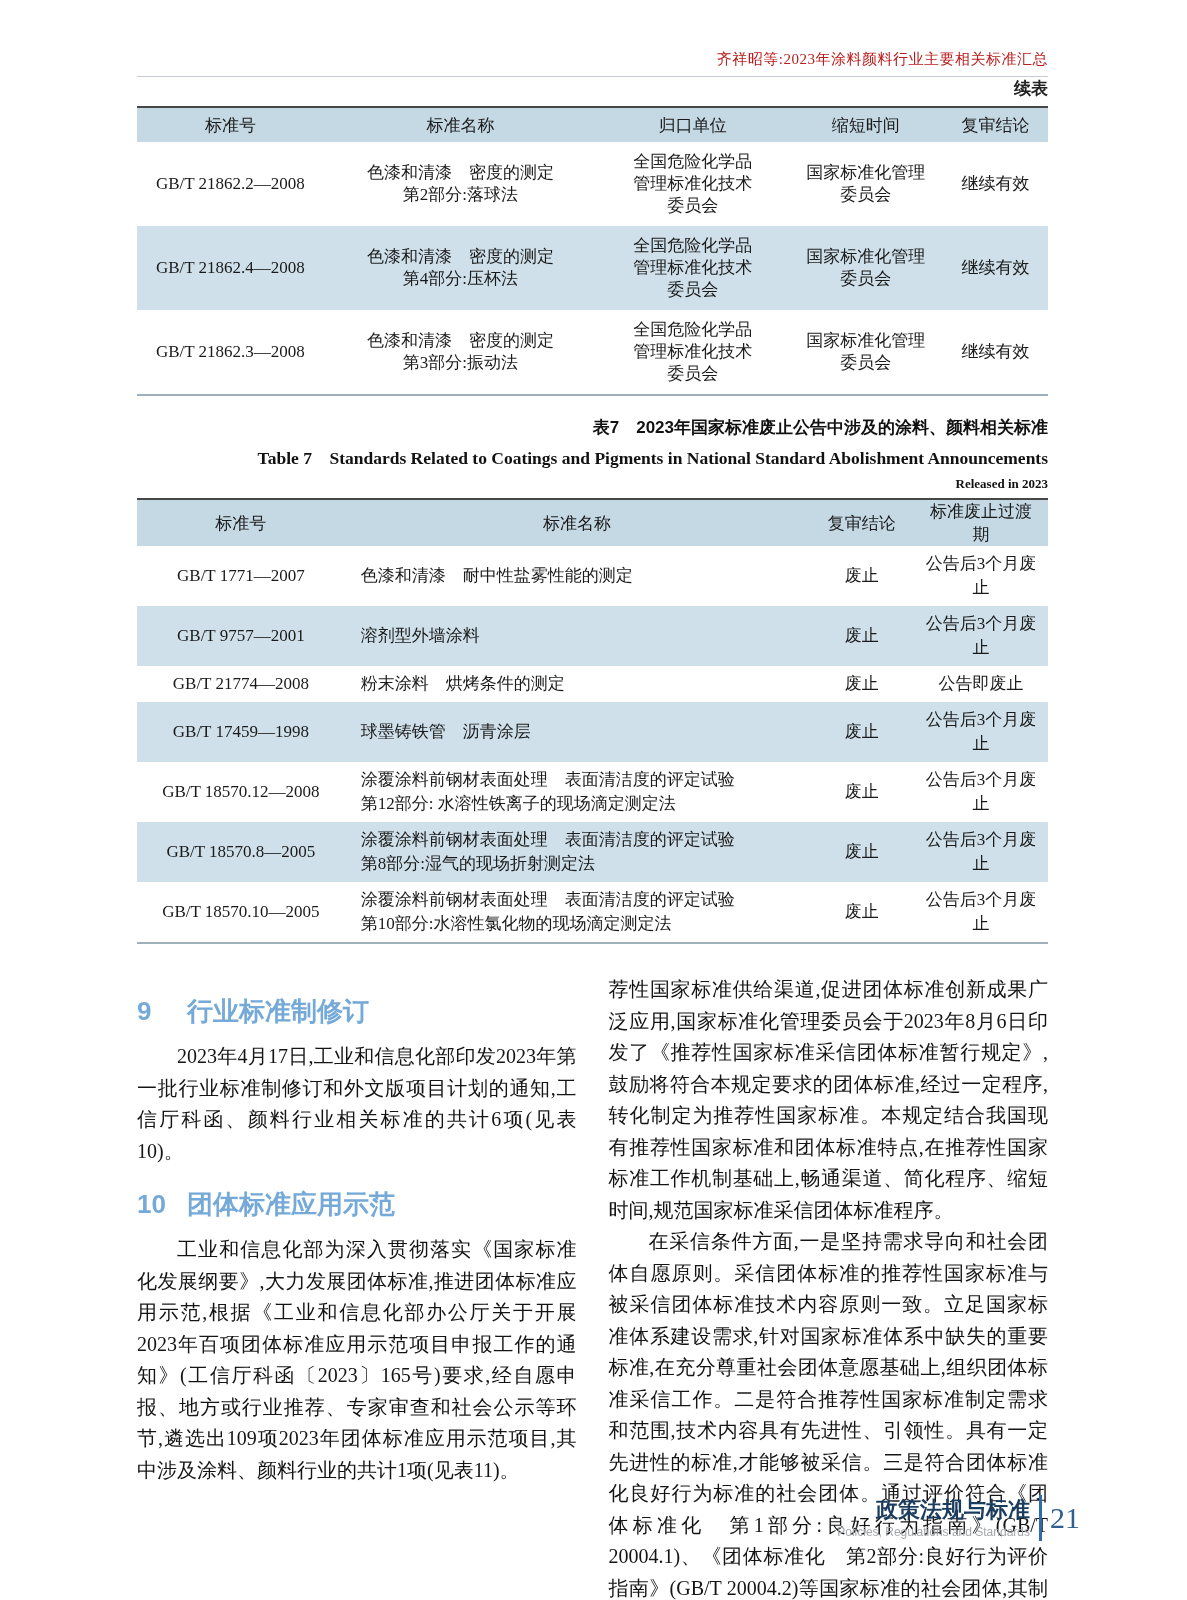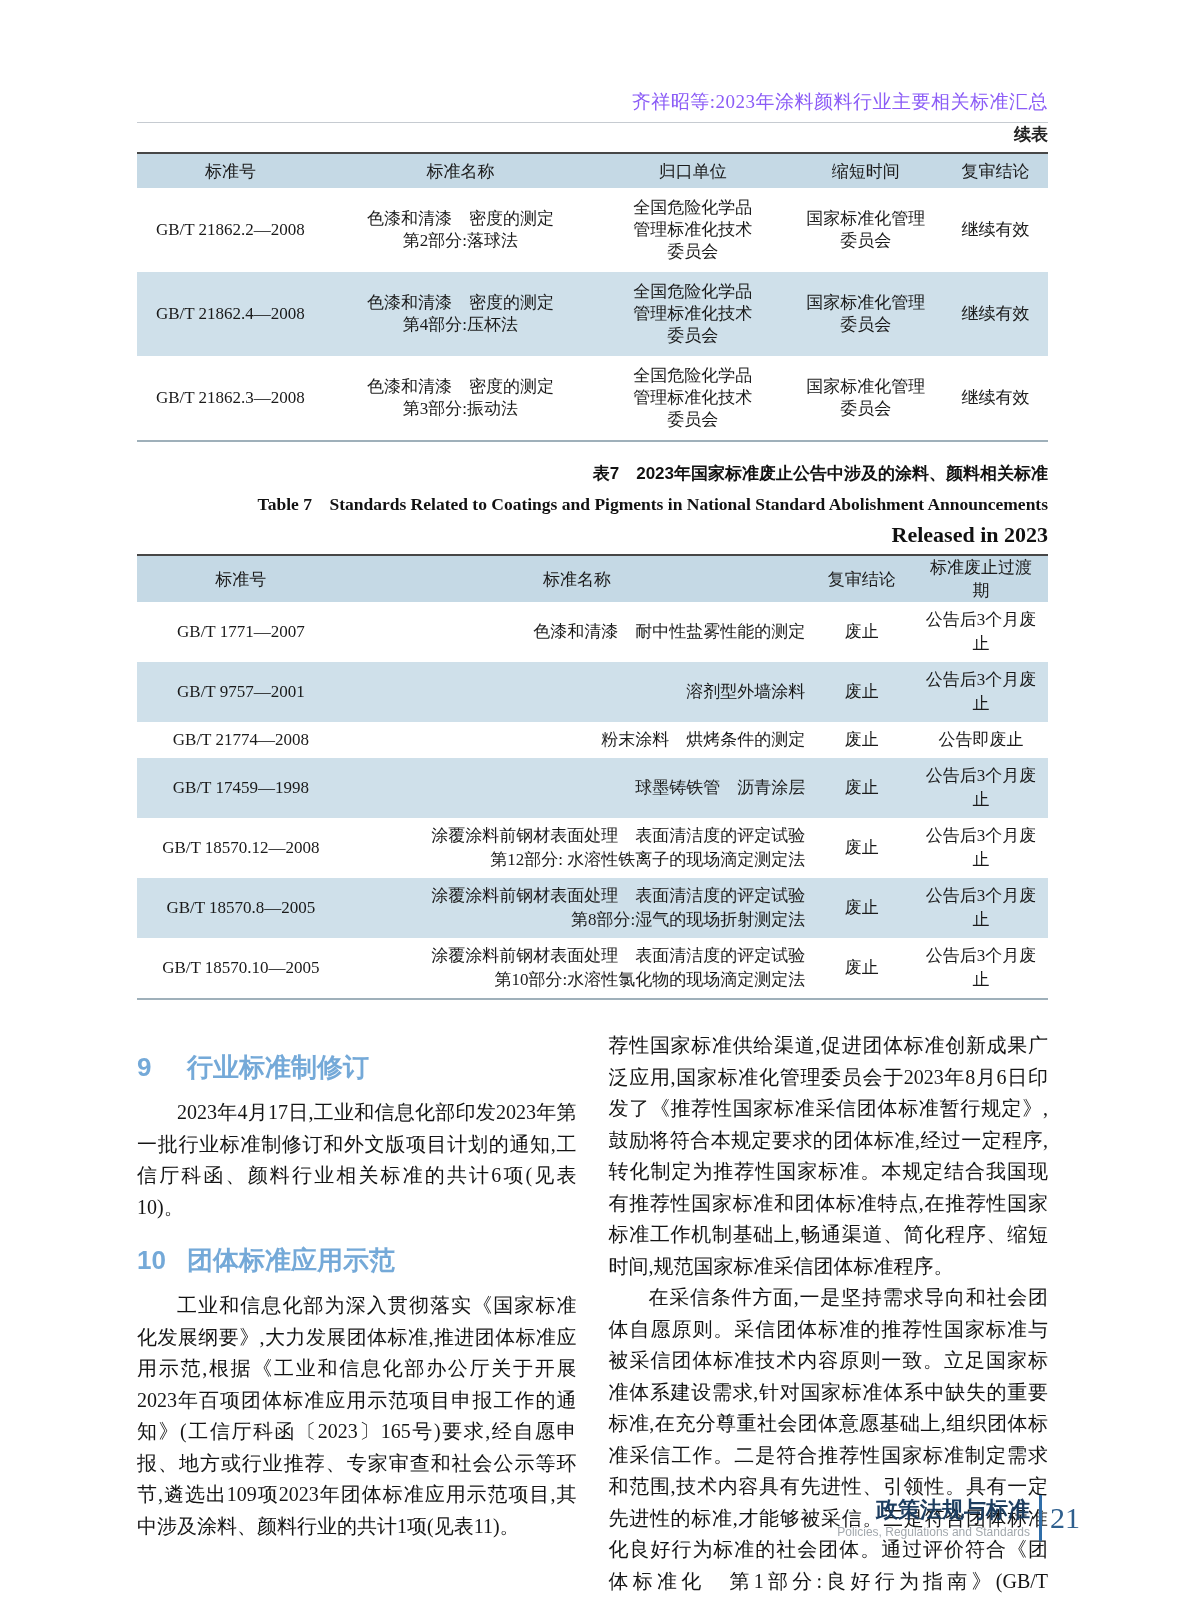--- a/index.html
+++ b/index.html
@@ -2,39 +2,39 @@
 <html><head>
 <meta charset="utf-8">
 <style>
   html,body{margin:0;padding:0;background:#ffffff;}
   .page{
     position:relative;width:1187px;height:1600px;background:#ffffff;overflow:hidden;
     font-family:"Liberation Serif","DejaVu Serif",serif;color:#1a1a1a;
   }
   .content{margin-left:137px;width:911px;}
   
-  .running-head{padding-top:89px;text-align:right;font-size:19px;color:#8b5cf6;letter-spacing:.5px;}
+  .running-head{padding-top:50px;text-align:right;font-size:15px;color:#b91c1c;letter-spacing:.5px;}
   .head-rule{border:none;border-top:1px solid #c6cbd1;margin:7px 0 0 0;}
   
   .cont-label{text-align:right;font-size:17px;font-weight:bold;
     font-family:"Liberation Sans","DejaVu Sans",sans-serif;color:#222;}
   
   table.tbl{width:100%;border-collapse:collapse;margin-top:6px;font-size:17px;
     border-top:2px solid #474747;border-bottom:2px solid #9fb0ba;}
   table.tbl th{font-weight:normal;height:34px;background:#c5d9e5;text-align:center;padding:0 8px;}
   table.tbl td{text-align:center;vertical-align:middle;line-height:22px;padding:9px 4px;}
   table.tbl tr.striped{background:#cfe0ea;}
   table.tbl7 td{line-height:24px;padding:6px 4px;}
-  table.tbl7 td.name-cell{text-align:right;padding-left:16px;}
+  table.tbl7 td.name-cell{text-align:left;padding-left:16px;}
   .cell-line{display:block;}
   
   .caption{margin-top:20px;text-align:right;}
   .cap-zh{font-family:"Liberation Sans","DejaVu Sans",sans-serif;font-weight:bold;font-size:17px;color:#111;}
   .cap-en{font-weight:bold;font-size:17.5px;margin-top:7px;color:#111;}
-  .cap-en2{font-weight:bold;font-size:22px;margin-top:6px;color:#111;}
+  .cap-en2{font-weight:bold;font-size:13px;margin-top:6px;color:#111;}
   
   .columns{display:flex;gap:32px;margin-top:30px;}
   .col{width:440px;font-size:20px;line-height:31.5px;text-align:justify;color:#141414;}
   .col p{margin:0;}
   .col p.indent{text-indent:2em;}
   .sec-h{display:flex;align-items:flex-start;color:#74a9d8;
     font-family:"Liberation Sans","DejaVu Sans",sans-serif;font-weight:bold;
     font-size:26px;line-height:33px;margin:21px 0 13px 0;text-align:left;}
   .sec-num{width:50px;flex-shrink:0;}
   .sec-title{flex:1;}

